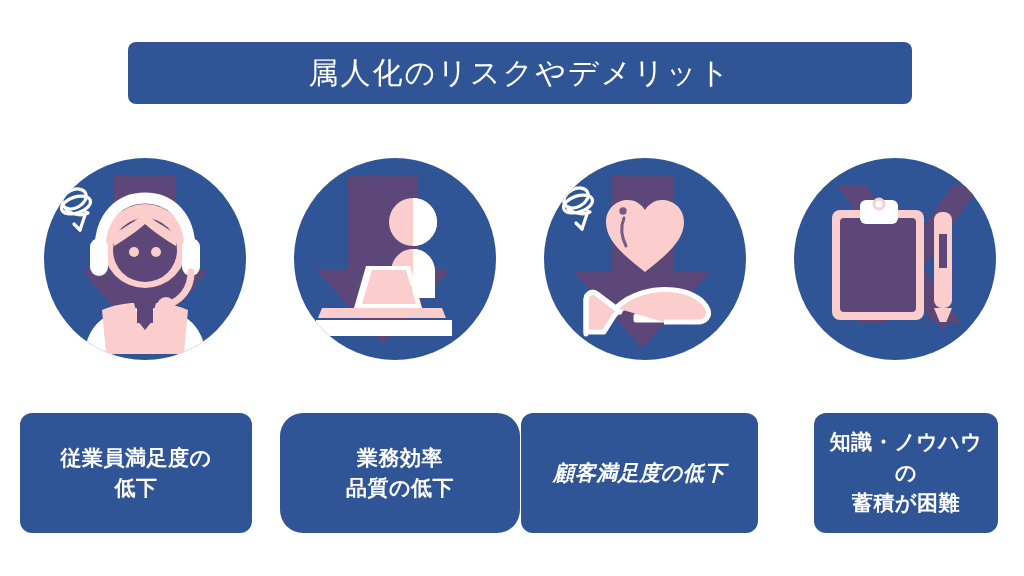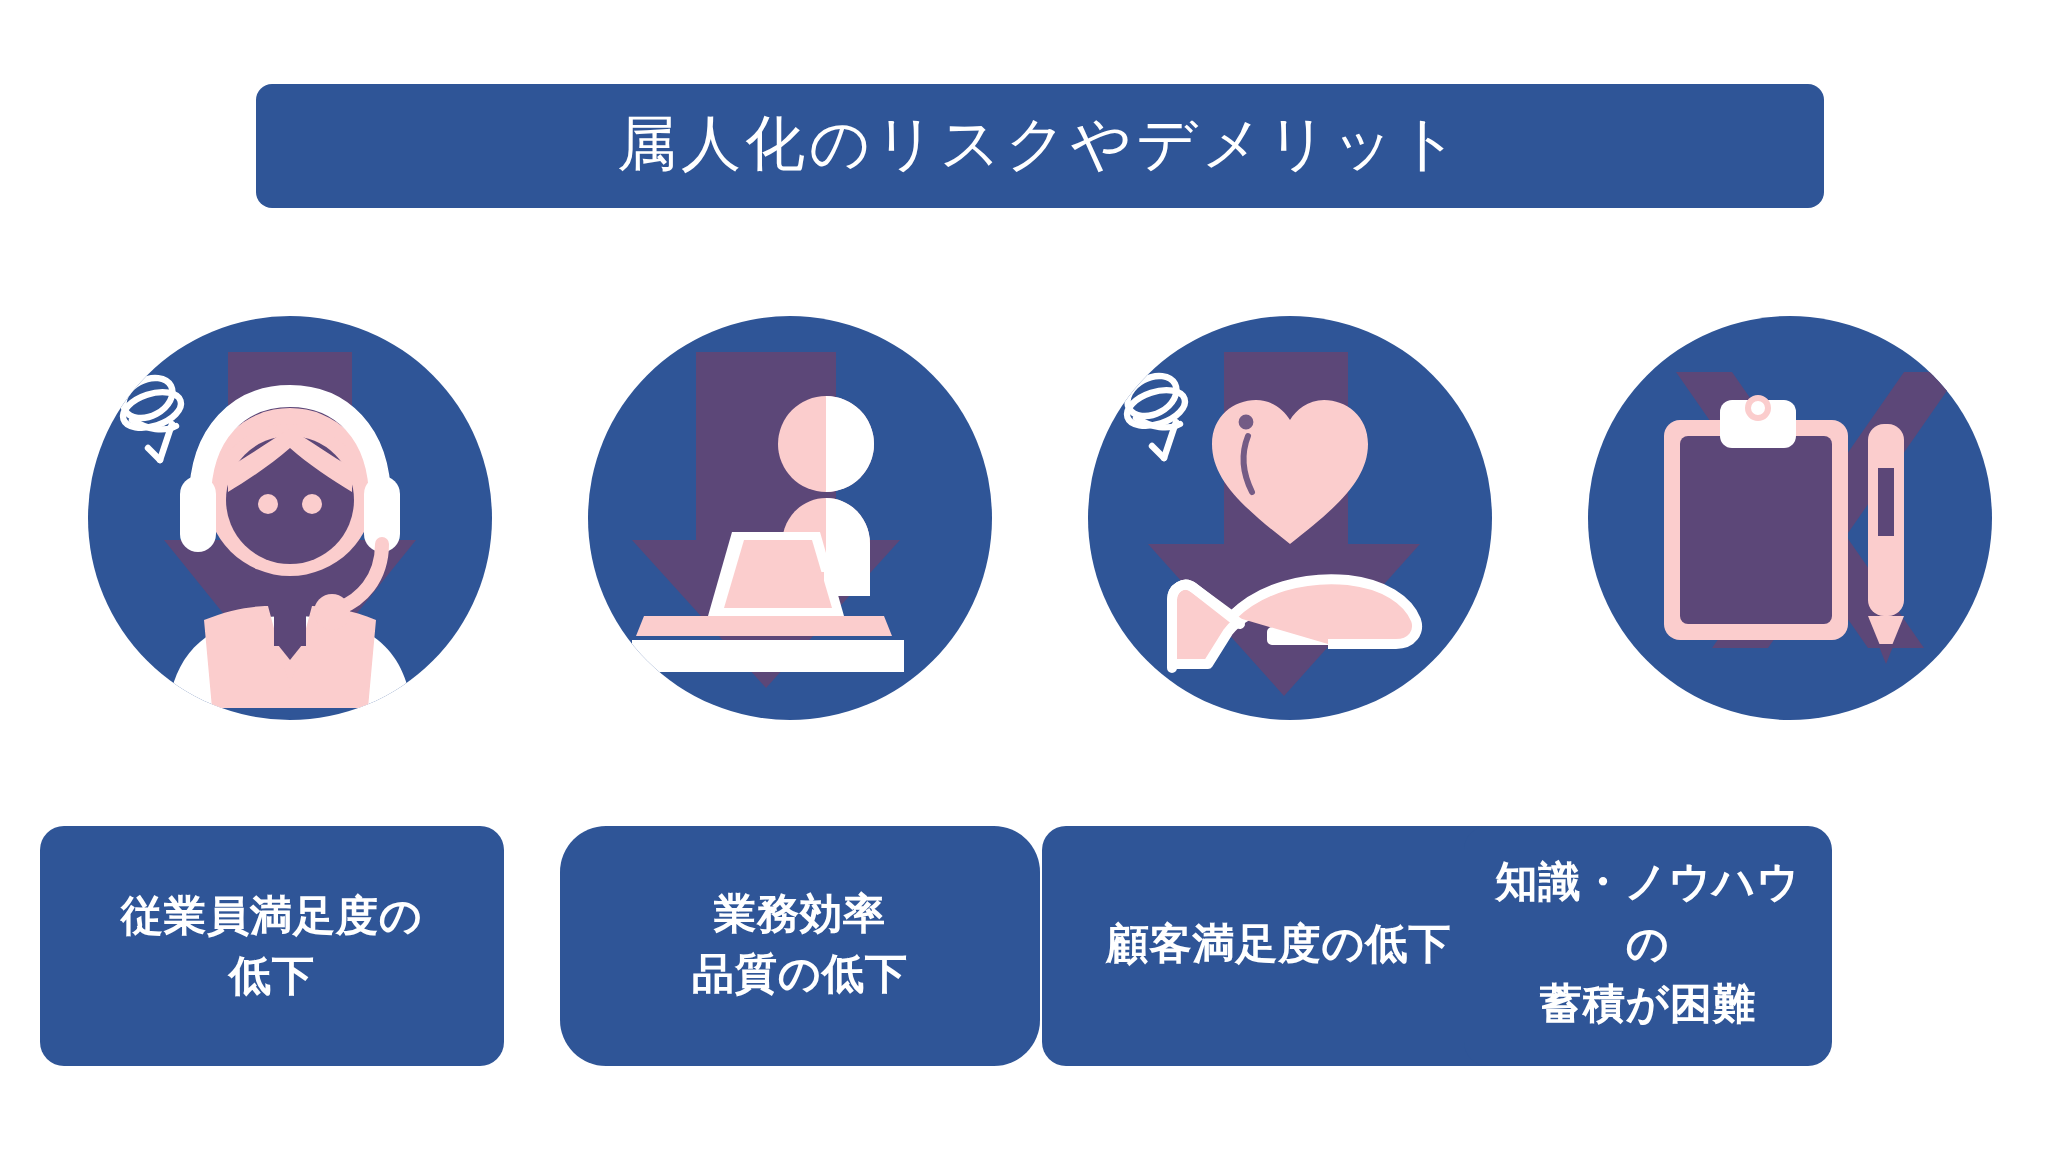--- a/index.html
+++ b/index.html
@@ -92,22 +92,22 @@
     color: #ffffff;
     font-size: 21px;
     font-weight: bold;
     line-height: 1.45;
     text-align: center;
     white-space: pre-line;
     letter-spacing: 0.5px;
   }
   .l1 { left: 20px;  width: 232px; font-family: Liberation Serif, serif; }
   .l2 { left: 280px; width: 240px; border-radius: 23px; }
-  .l3 { left: 521px; width: 237px; }
-  .l4 { left: 732px; width: 184px; }
+  .l3 { left: 521px; width: 237px; font-style: italic; }
+  .l4 { left: 814px; width: 184px; }
 </style>
 </head>
 <body>
 
 <div id="canvas">
 
   <div class="title-banner">
     <div class="title-text">属人化のリスクやデメリット</div>
   </div>
 

